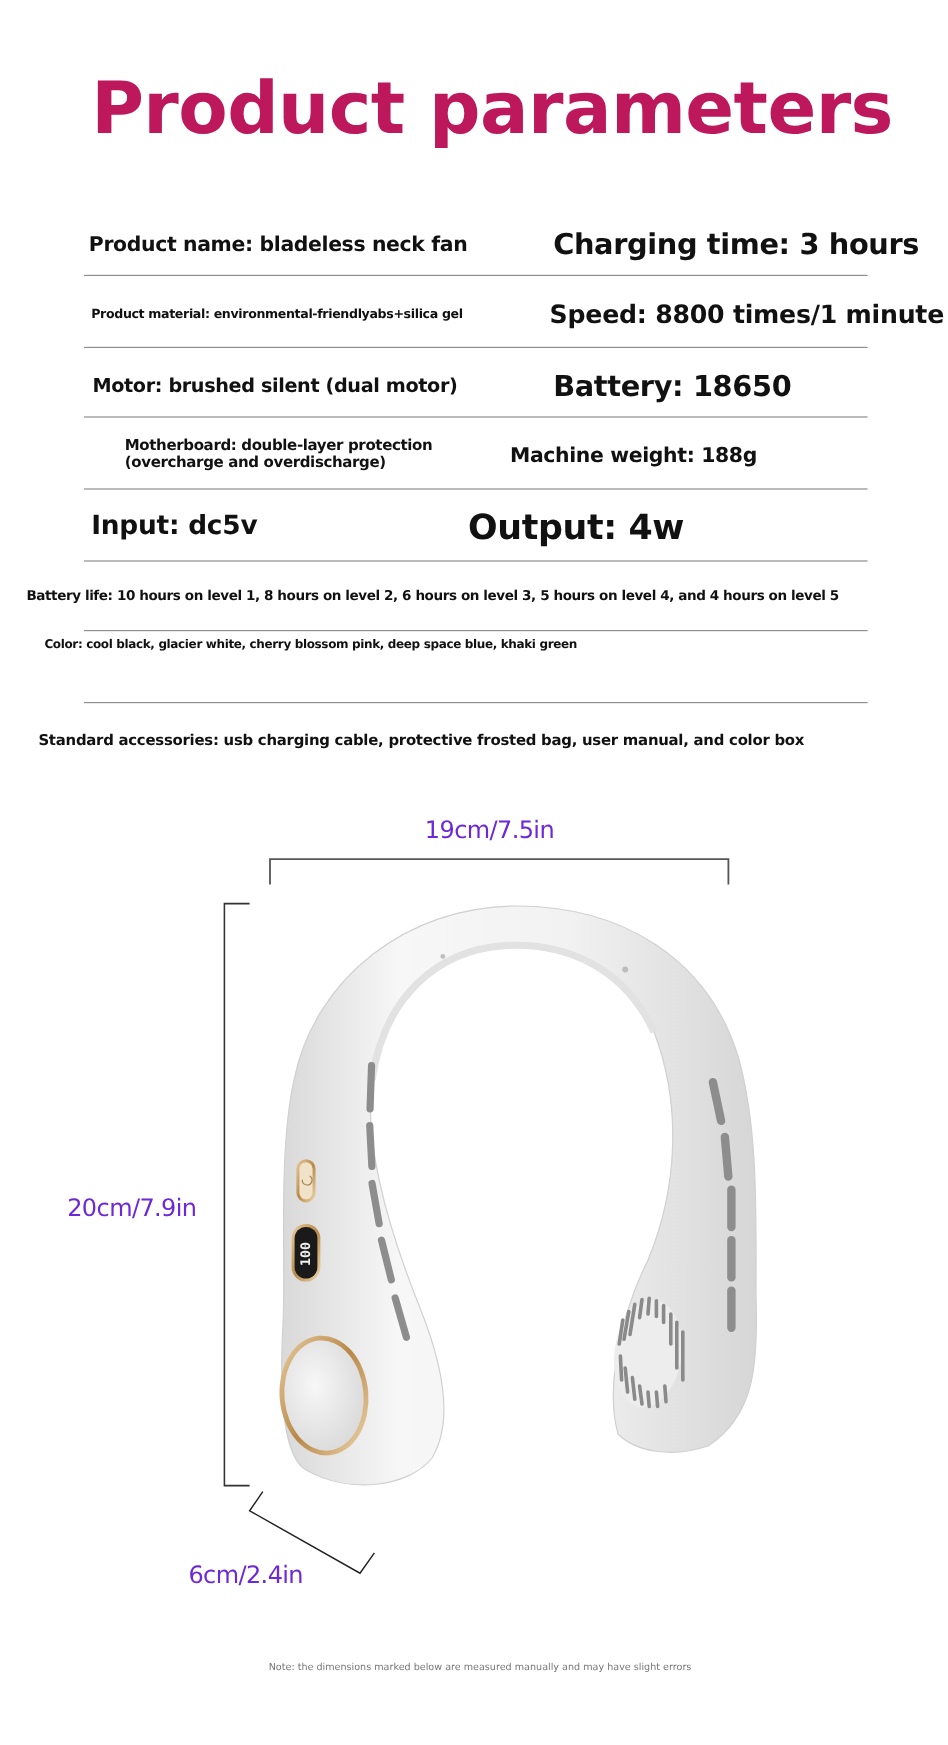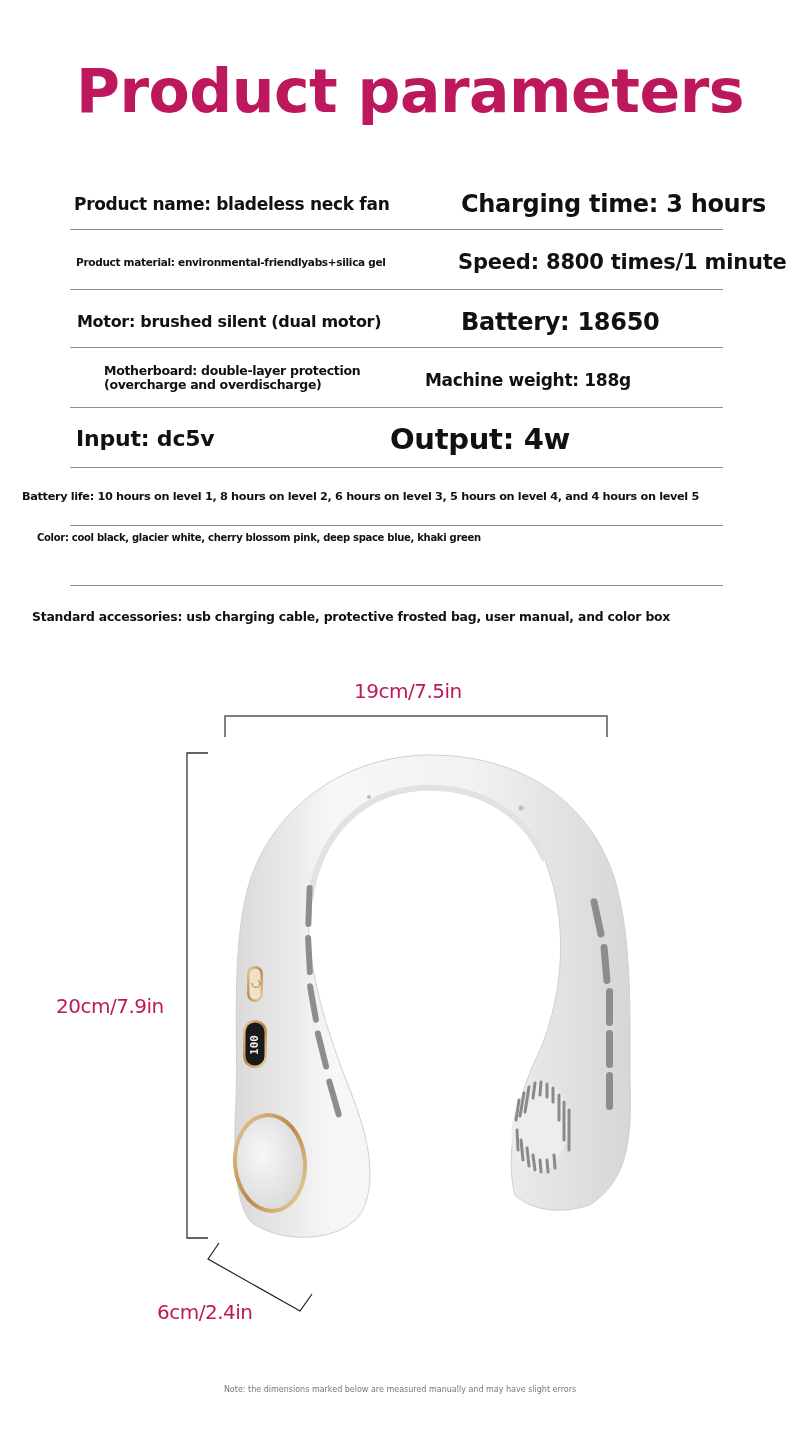--- a/index.html
+++ b/index.html
@@ -19,21 +19,21 @@
   .s13 { font-size: 13px; letter-spacing: -0.2px; text-align: center; }
   .s14 { font-size: 14px; letter-spacing: -0.3px; }
   .s16 { font-size: 16px; letter-spacing: -0.3px; text-align: center; }
   .s17 { font-size: 17px; letter-spacing: -0.3px; text-align: right; }
   .s21 { font-size: 21px; letter-spacing: -0.2px; }
   .s22 { font-size: 22px; letter-spacing: -0.2px; }
   .s24 { font-size: 24px; letter-spacing: -0.3px; }
   .s29 { font-size: 29px; letter-spacing: -0.3px; }
   .twoline { line-height: 14px; font-size: 12.5px; letter-spacing: -0.3px; }
 
-  .dim { position: absolute; font-family: "DejaVu Sans", sans-serif; font-size: 20px; color: #be185d; letter-spacing: -0.5px; }
+  .dim { position: absolute; font-family: "DejaVu Sans", sans-serif; font-size: 20px; color: #6d28d9; letter-spacing: -0.5px; }
   .note { position: absolute; left: 0; width: 800px; top: 1385px; text-align: center; font-size: 8px; color: #777; font-family: "DejaVu Sans", sans-serif; }
 
   .diagram { position: absolute; left: 0; top: 0; width: 790px; height: 1454px; pointer-events: none; }
 </style>
 </head>
 <body>
 
 <div class="title">Product parameters</div>
 
 <div class="t s17" style="left:74px; top:194px;">Product name: bladeless neck fan</div>

